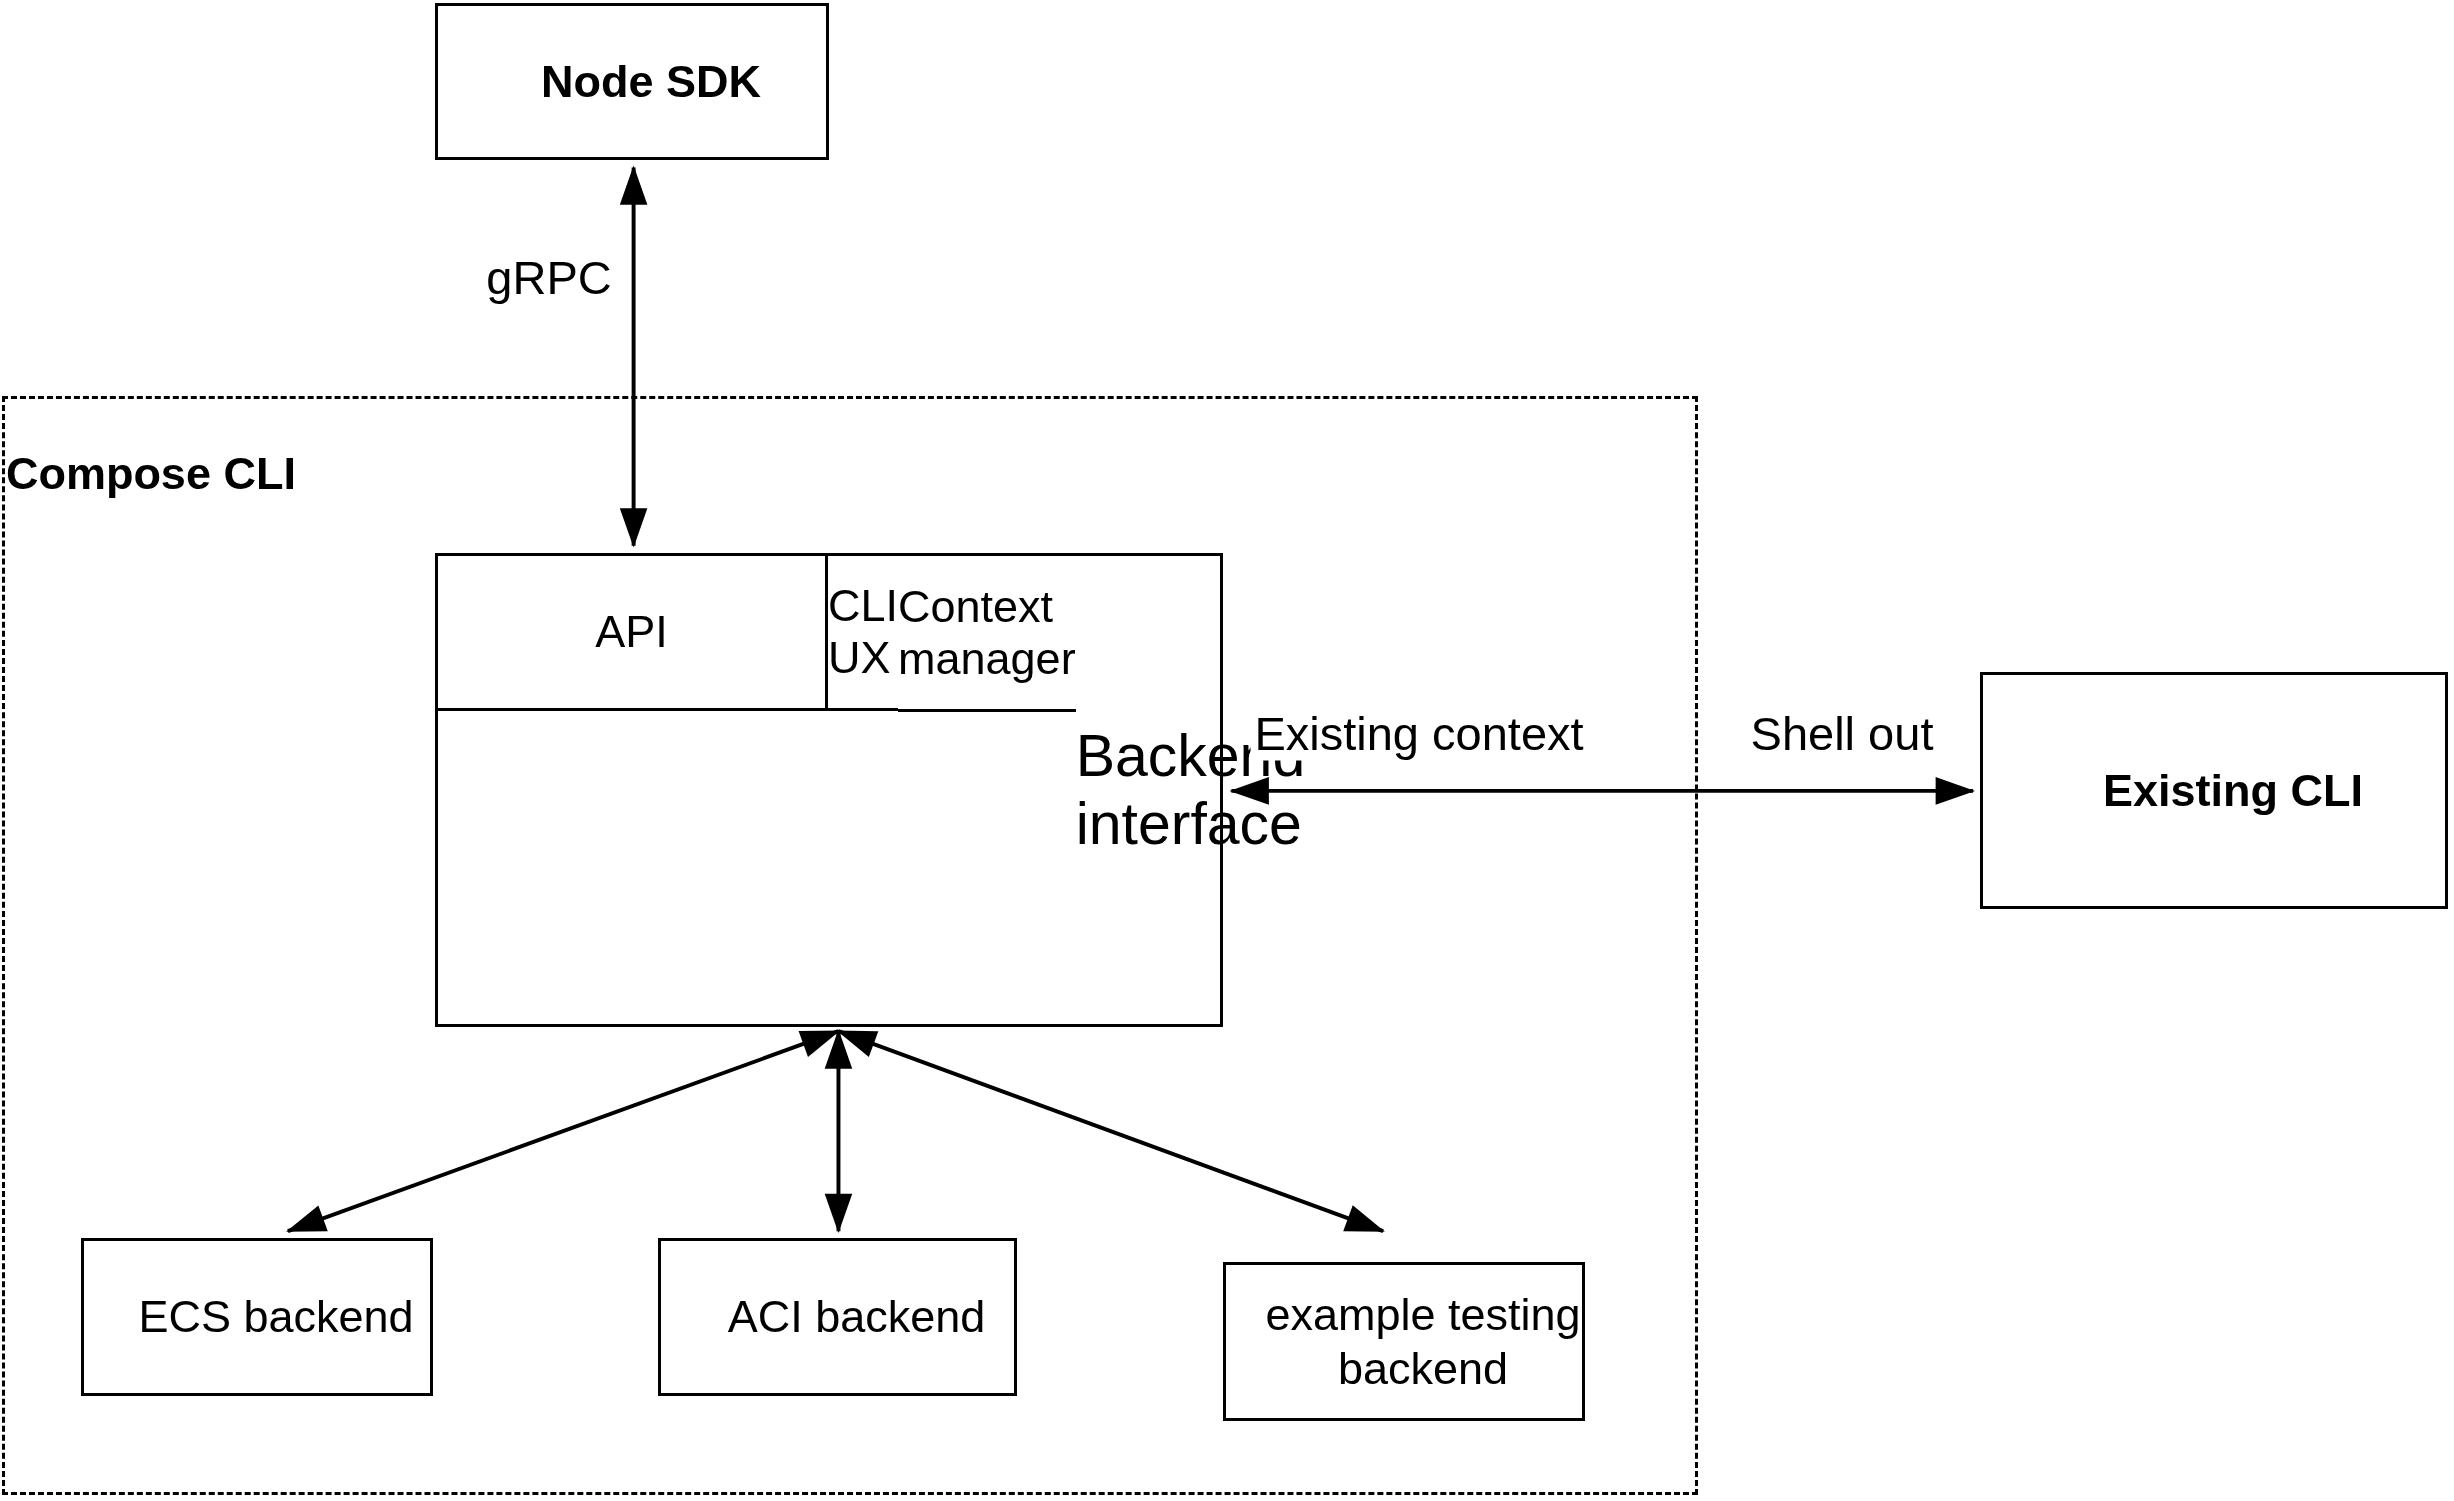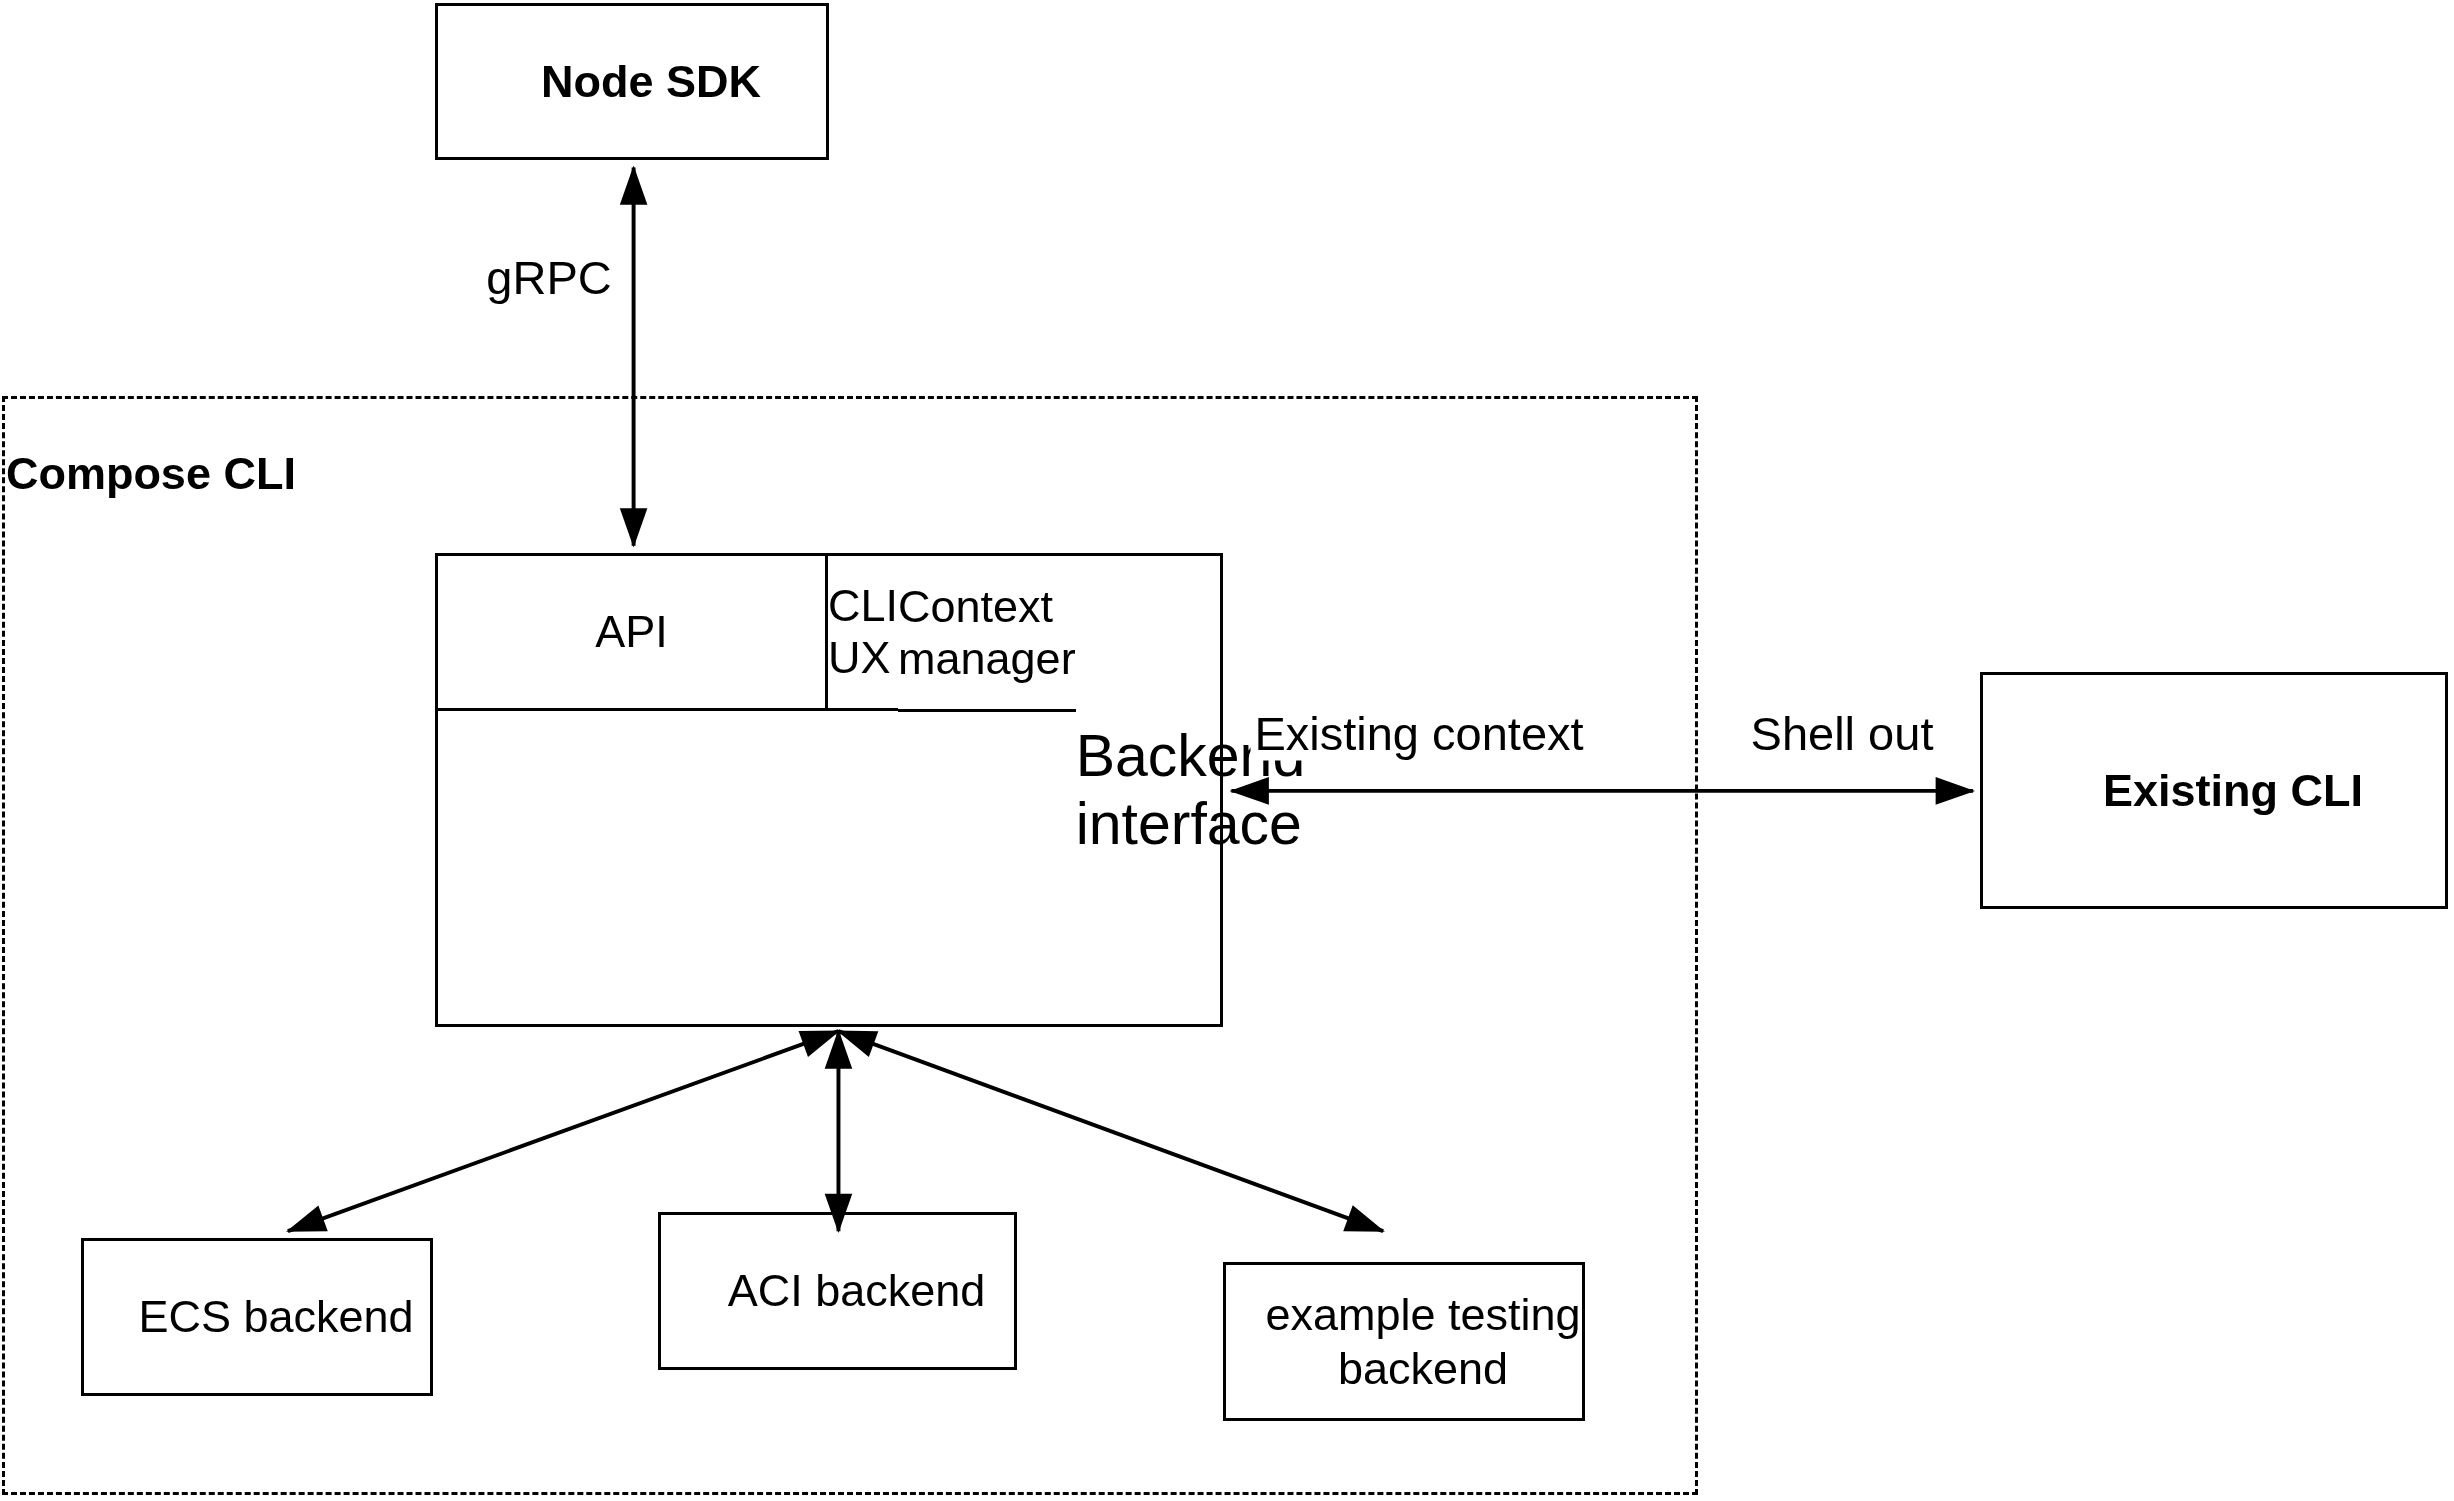--- a/index.html
+++ b/index.html
@@ -123,21 +123,21 @@
     </div>
     <div class="row-bottom">
       <span>Backend interface</span>
     </div>
   </div>
 
   <div class="box" style="left:81px; top:1238px; width:352px; height:158px;">
     <span>ECS backend</span>
   </div>
 
-  <div class="box" style="left:658px; top:1212px; width:359px; height:158px;">
+  <div class="box" style="left:658px; top:1238px; width:359px; height:158px;">
     <span>ACI backend</span>
   </div>
 
   <div class="box" style="left:1223px; top:1238px; width:362px; height:159px; flex-direction:column;margin-top:24px;">
     <div>example testing</div>
     <div>backend</div>
   </div>
 
   <div class="box bold" style="left:1980px; top:672px; width:468px; height:237px;">
     <span>Existing CLI</span>

